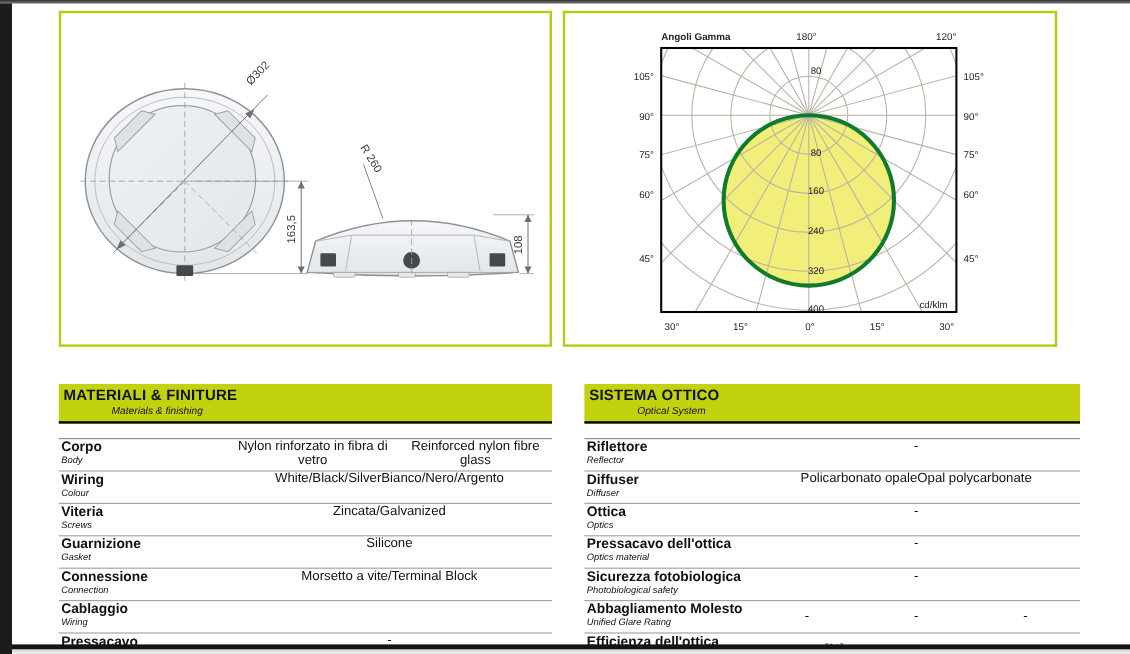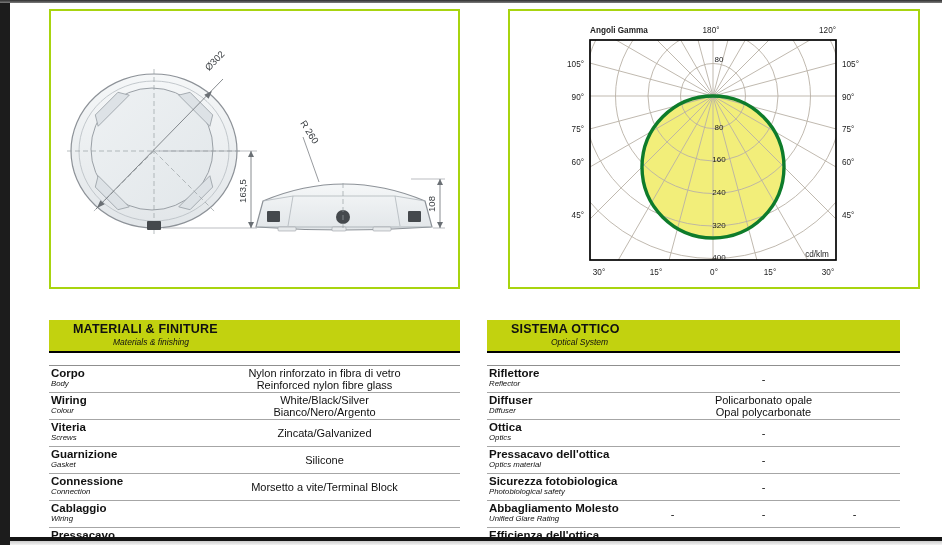--- a/index.html
+++ b/index.html
@@ -14,36 +14,36 @@
     background:linear-gradient(#2e2e2e,#7d7d7d);z-index:9;}
   .edge-left{position:absolute;left:0;top:2px;bottom:0;width:10px;background:#1c1c1c;z-index:8;}
   .edge-bottom-bar{position:absolute;left:0;top:537px;width:942px;height:3.5px;background:#141414;z-index:7;}
   .edge-bottom-fade{position:absolute;left:0;top:540px;width:942px;height:5px;
     background:linear-gradient(#c2c2c2,#f3f3f3);z-index:6;}
 
   
   .figure-box{position:absolute;top:9px;height:280px;background:#fff;
     border:2px solid #a8d40f;box-sizing:border-box;}
   .figure-box.left{left:49px;width:411px;}
-  .figure-box.right{left:508px;width:412px;}
+  .figure-box.right{left:469px;width:412px;}
 
   
   .spec-table{position:absolute;top:320px;}
   .spec-table.left{left:49px;width:411px;}
   .spec-table.right{left:487px;width:413px;}
   .table-bar{height:28.5px;background:#c2d20f;border-bottom:2.5px solid #000;
-    padding:2px 0 0 24px;box-sizing:content-box;}
+    padding:2px 0 0 4px;box-sizing:content-box;}
   .table-bar .t-title{font-size:12.5px;font-weight:bold;letter-spacing:.2px;}
   .table-bar .t-sub{font-size:8.5px;font-style:italic;margin-top:0.5px;margin-left:40px;}
   .rows{margin-top:12px;border-top:1.6px solid #8f8f8f;}
   .row{display:flex;height:27px;border-bottom:1.1px solid #a6a6a6;box-sizing:border-box;}
   .cell-label{width:140px;padding:1.5px 0 0 2px;box-sizing:border-box;}
   .cell-label .lbl{font-size:11.5px;font-weight:bold;line-height:12px;}
   .cell-label .sub{font-size:7.8px;font-style:italic;line-height:9.5px;margin-top:0;}
-  .cell-value{flex:1;display:flex;flex-direction:column;justify-content:center;
+  .cell-value{flex:1;display:flex;flex-direction:row;justify-content:center;
     text-align:center;font-size:11px;line-height:12px;}
   .cell-value.multi{flex-direction:row;align-items:center;}
   .cell-value.multi span{flex:1;text-align:center;}
 
   svg text{font-family:"Liberation Sans", sans-serif;}
   .ct{font-size:8.2px;fill:#222;}
   .ct.bold{font-weight:600;}
   .tick{font-size:8px;fill:#1a1a1a;}
   .dim{font-size:9.5px;fill:#3a3e42;}
 </style>

